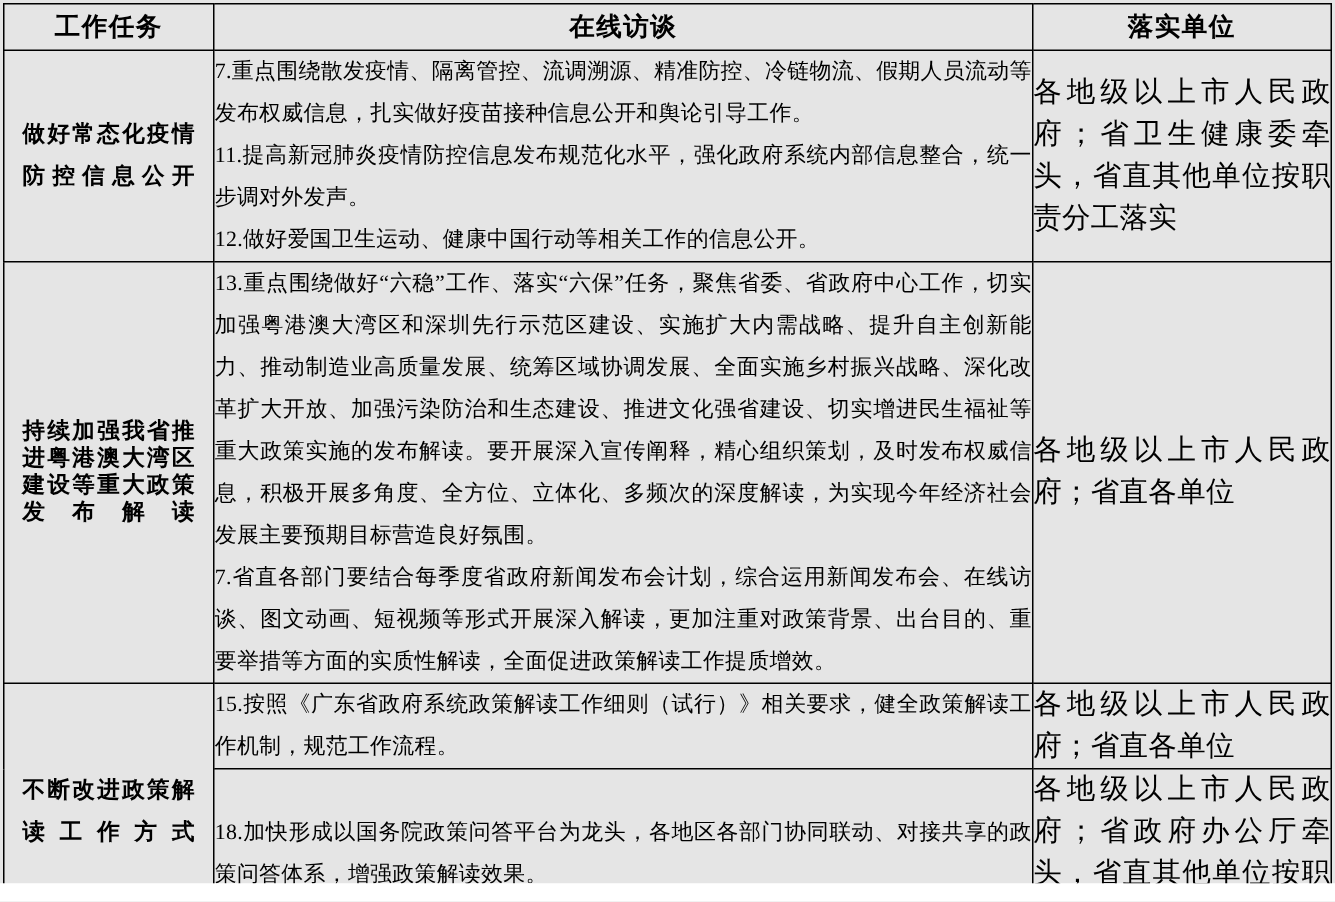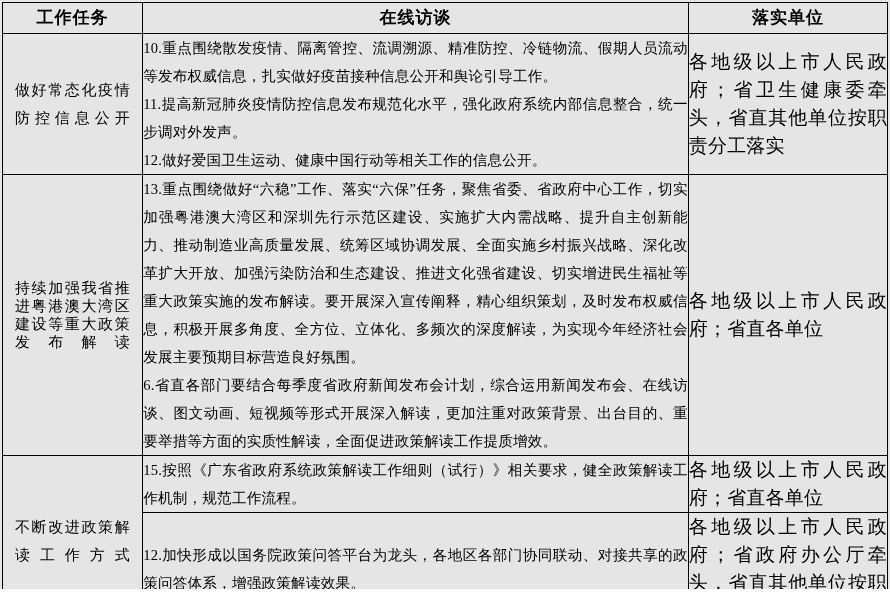--- a/index.html
+++ b/index.html
@@ -48,20 +48,21 @@
     text-align: center;
     font-size: 15px;
     line-height: 28px;
     padding: 4px 10px;
     letter-spacing: 0.5px;
   }
   .cell-task.justified {
     text-align: justify;
     text-align-last: justify;
     padding: 4px 12px;
+    font-weight: bold;
   }
   .cell-req {
     font-size: 14.6px;
     line-height: 28px;
     padding: 5px 8px 5px 8px;
     text-align: justify;
     text-justify: inter-ideograph;
     letter-spacing: 0.2px;
   }
   .cell-req p {
@@ -95,42 +96,42 @@
       <tr>
         <th>工作任务</th>
         <th>在线访谈</th>
         <th>落实单位</th>
       </tr>
     </thead>
     <tbody>
       <tr class="row-1">
         <td class="cell-task justified">做好常态化疫情防控信息公开</td>
         <td class="cell-req">
-          <p>10.重点围绕散发疫情、隔离管控、流调溯源、精准防控、冷链物流、假期人员流动等发布权威信息，扎实做好疫苗接种信息公开和舆论引导工作。</p>
+          <p>7.重点围绕散发疫情、隔离管控、流调溯源、精准防控、冷链物流、假期人员流动等发布权威信息，扎实做好疫苗接种信息公开和舆论引导工作。</p>
           <p>11.提高新冠肺炎疫情防控信息发布规范化水平，强化政府系统内部信息整合，统一步调对外发声。</p>
           <p>12.做好爱国卫生运动、健康中国行动等相关工作的信息公开。</p>
         </td>
         <td class="cell-unit">各地级以上市人民政府；省卫生健康委牵头，省直其他单位按职责分工落实</td>
       </tr>
       <tr class="row-2">
         <td class="cell-task justified">持续加强我省推进粤港澳大湾区建设等重大政策发布解读</td>
         <td class="cell-req">
           <p>13.重点围绕做好“六稳”工作、落实“六保”任务，聚焦省委、省政府中心工作，切实加强粤港澳大湾区和深圳先行示范区建设、实施扩大内需战略、提升自主创新能力、推动制造业高质量发展、统筹区域协调发展、全面实施乡村振兴战略、深化改革扩大开放、加强污染防治和生态建设、推进文化强省建设、切实增进民生福祉等重大政策实施的发布解读。要开展深入宣传阐释，精心组织策划，及时发布权威信息，积极开展多角度、全方位、立体化、多频次的深度解读，为实现今年经济社会发展主要预期目标营造良好氛围。</p>
-          <p>6.省直各部门要结合每季度省政府新闻发布会计划，综合运用新闻发布会、在线访谈、图文动画、短视频等形式开展深入解读，更加注重对政策背景、出台目的、重要举措等方面的实质性解读，全面促进政策解读工作提质增效。</p>
+          <p>7.省直各部门要结合每季度省政府新闻发布会计划，综合运用新闻发布会、在线访谈、图文动画、短视频等形式开展深入解读，更加注重对政策背景、出台目的、重要举措等方面的实质性解读，全面促进政策解读工作提质增效。</p>
         </td>
         <td class="cell-unit">各地级以上市人民政府；省直各单位</td>
       </tr>
       <tr class="row-3">
         <td class="cell-task justified" rowspan="2">不断改进政策解读工作方式</td>
         <td class="cell-req">
           <p>15.按照《广东省政府系统政策解读工作细则（试行）》相关要求，健全政策解读工作机制，规范工作流程。</p>
         </td>
         <td class="cell-unit">各地级以上市人民政府；省直各单位</td>
       </tr>
       <tr class="row-4">
         <td class="cell-req">
-          <p>12.加快形成以国务院政策问答平台为龙头，各地区各部门协同联动、对接共享的政策问答体系，增强政策解读效果。</p>
+          <p>18.加快形成以国务院政策问答平台为龙头，各地区各部门协同联动、对接共享的政策问答体系，增强政策解读效果。</p>
         </td>
         <td class="cell-unit">各地级以上市人民政府；省政府办公厅牵头，省直其他单位按职责分工落实</td>
       </tr>
     </tbody>
   </table>
 </div>
 
 </body></html>

